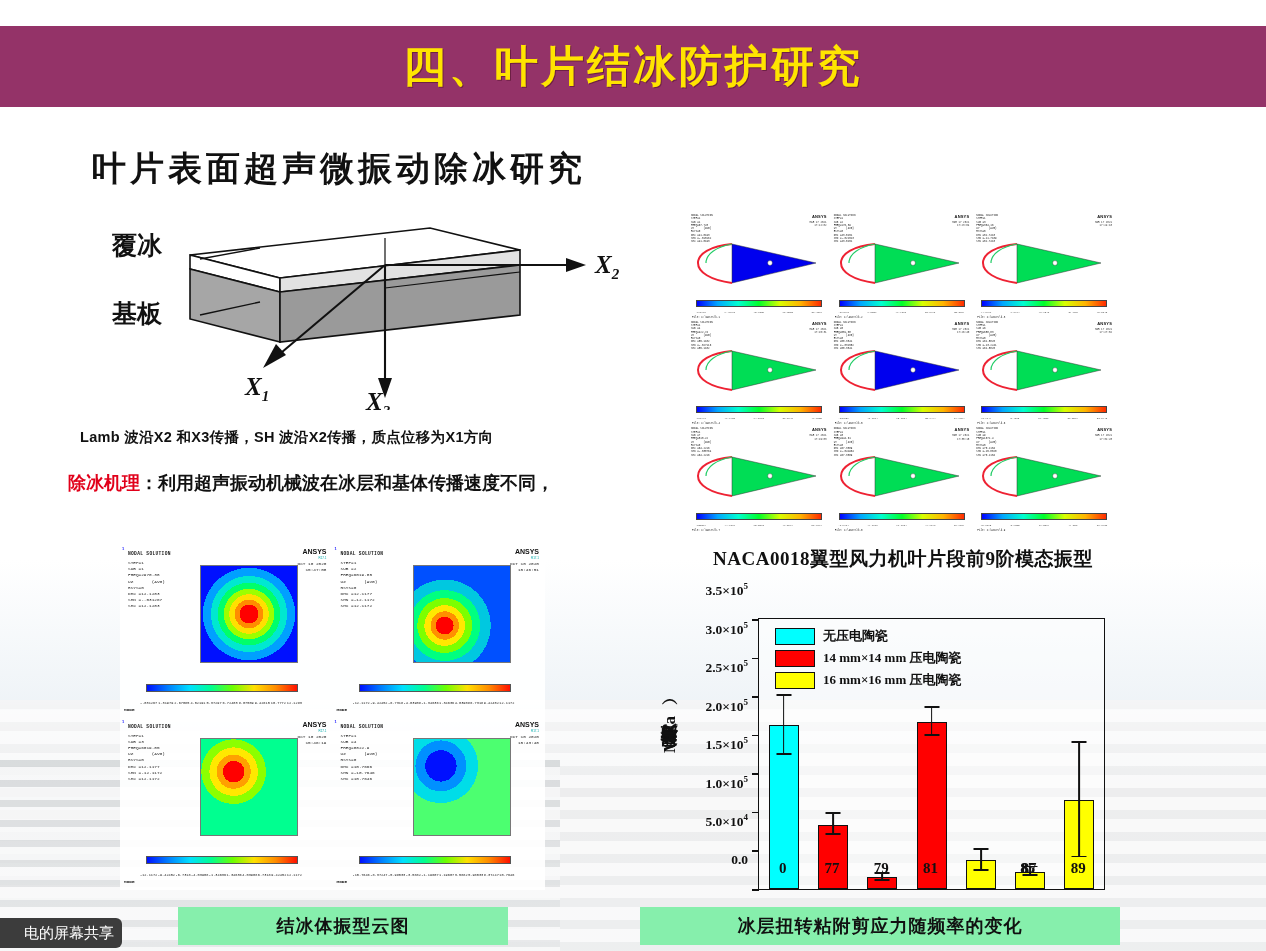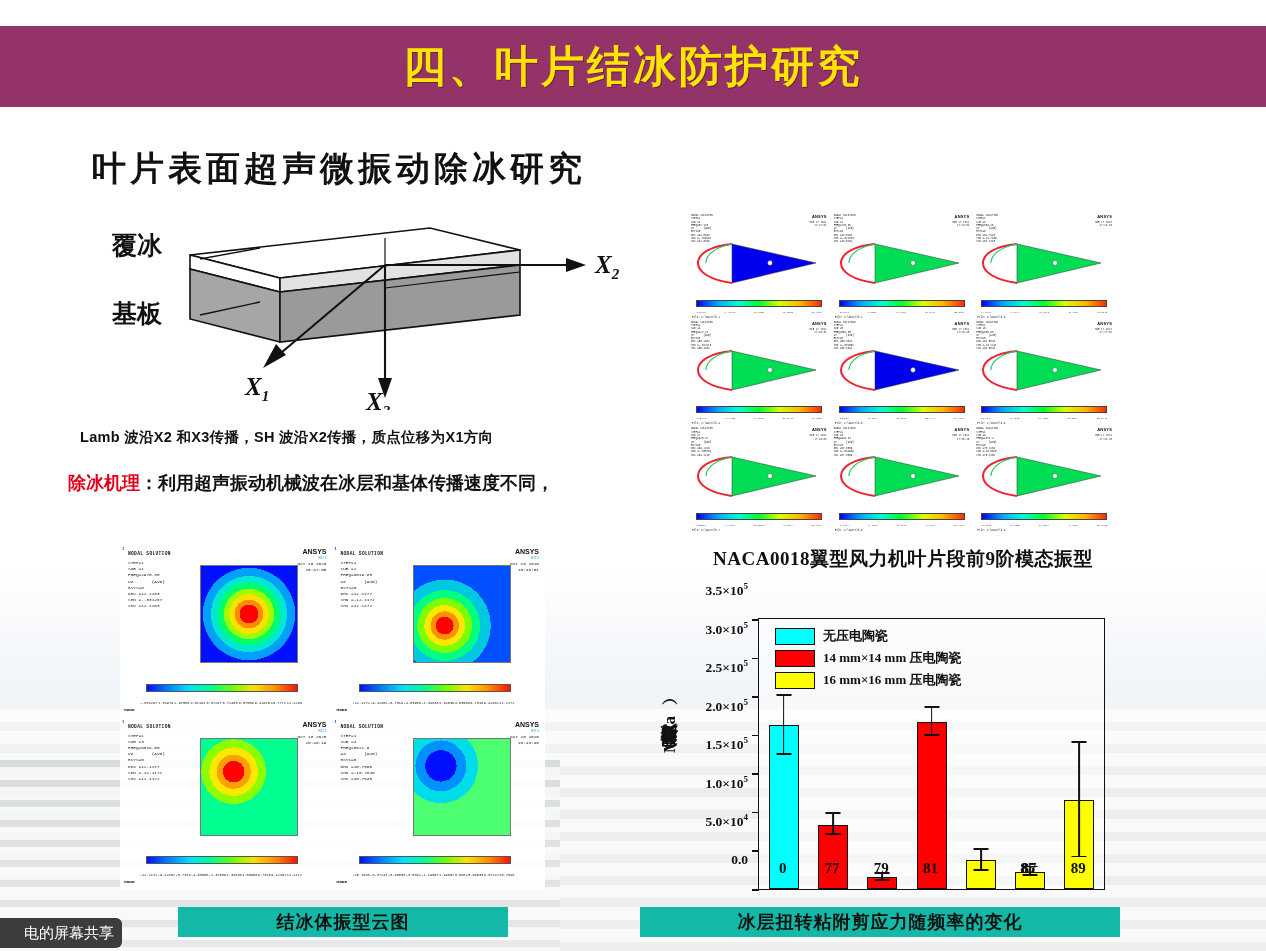--- a/index.html
+++ b/index.html
@@ -197,21 +197,21 @@
     font-size:15px;font-weight:bold;color:#111;
   }
   #x-axis-label{
     position:absolute;left:100px;top:300px;width:345px;text-align:center;
     font-family:"Liberation Serif","DejaVu Serif",serif;
     font-size:17px;font-weight:bold;color:#111;letter-spacing:1px;
   }
 
   
   .cap-strip{
-    position:absolute;height:30px;background:#14b8a6;
+    position:absolute;height:38px;background:#86efac;
     display:flex;align-items:center;justify-content:center;
     font-family:"Liberation Serif","DejaVu Serif",serif;
     font-size:18px;font-weight:bold;color:#111;letter-spacing:1px;
   }
   #cap-left{left:178px;top:907px;width:330px;}
   #cap-right{left:640px;top:907px;width:480px;}
 
   
   #share-badge{
     position:absolute;left:-18px;top:918px;width:132px;height:30px;

